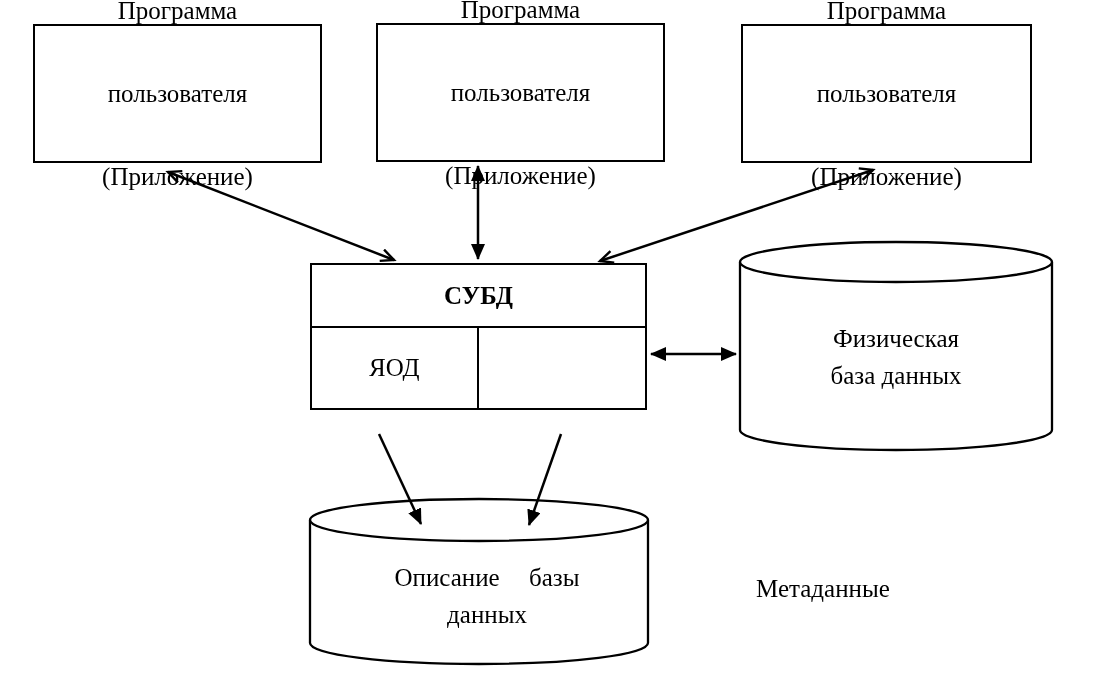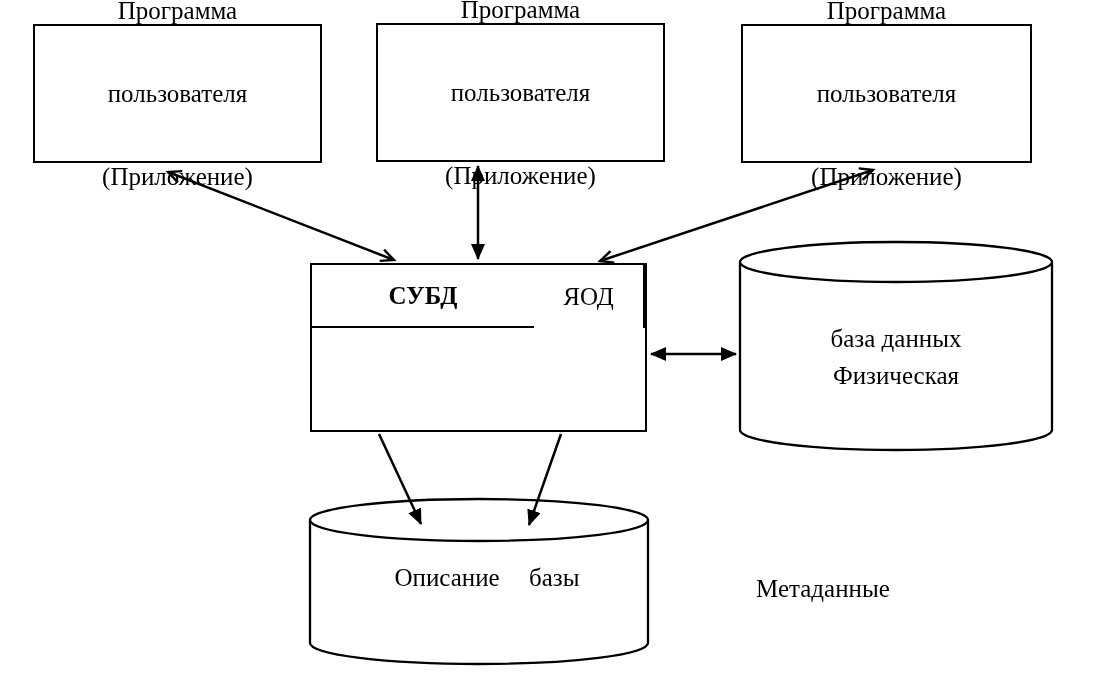--- a/index.html
+++ b/index.html
@@ -30,23 +30,23 @@
     justify-content: center;
     text-align: center;
     font-size: 25px;
     line-height: 35px;
     gap: 48px;
   }
   .pbox1 { left: 33px;  top: 24px; width: 289px; height: 139px; }
   .pbox2 { left: 376px; top: 23px; width: 289px; height: 139px; }
   .pbox3 { left: 741px; top: 24px; width: 291px; height: 139px; }
   .dbms {
-    left: 310px; top: 263px; width: 337px; height: 169px;
+    left: 310px; top: 263px; width: 337px; height: 147px;
     display: grid;
-    grid-template-columns: 1fr 1fr 1fr;
+    grid-template-columns: 1fr 1fr;
     grid-template-rows: 63px 1fr;
     font-size: 25px;
   }
   .dbms-title {
     grid-column: 1 / 3;
     border-bottom: 2.5px solid #000000;
     display: flex;
     align-items: center;
     justify-content: center;
     font-weight: bold;
@@ -130,23 +130,24 @@
     <div>пользователя</div>
     <div>(Приложение)</div>
   </div>
 
   <div class="box dbms">
     <div class="dbms-title">СУБД</div>
     <div class="dbms-cell dbms-cell-left">ЯОД</div>
   </div>
 
   <div class="cyl-label physical-label">
+    <div>Физическая</div>
     <div>база данных</div>
-    <div>Физическая</div>
   </div>
 
   <div class="cyl-label description-label">
     <div class="wide-gap">Описание базы</div>
+    <div>данных</div>
   </div>
 
   <div class="metadata">Метаданные</div>
 
 </div>
 
 </body></html>

